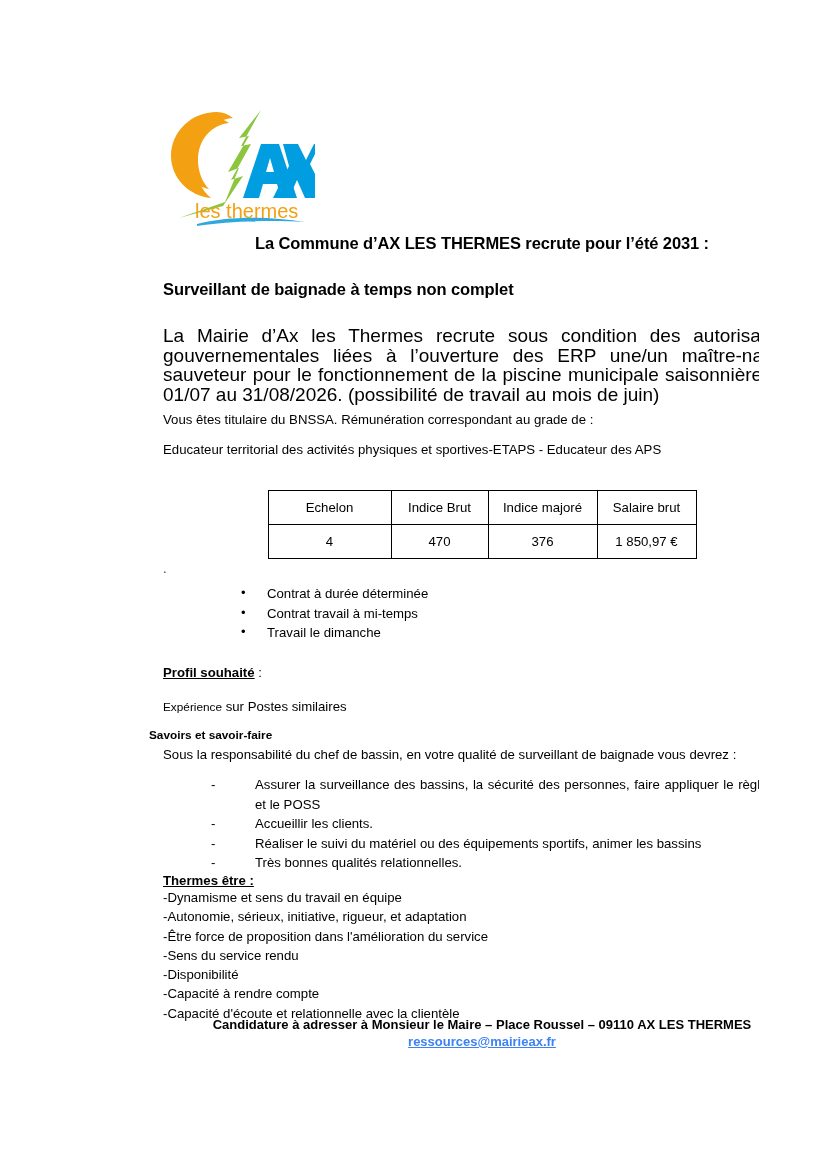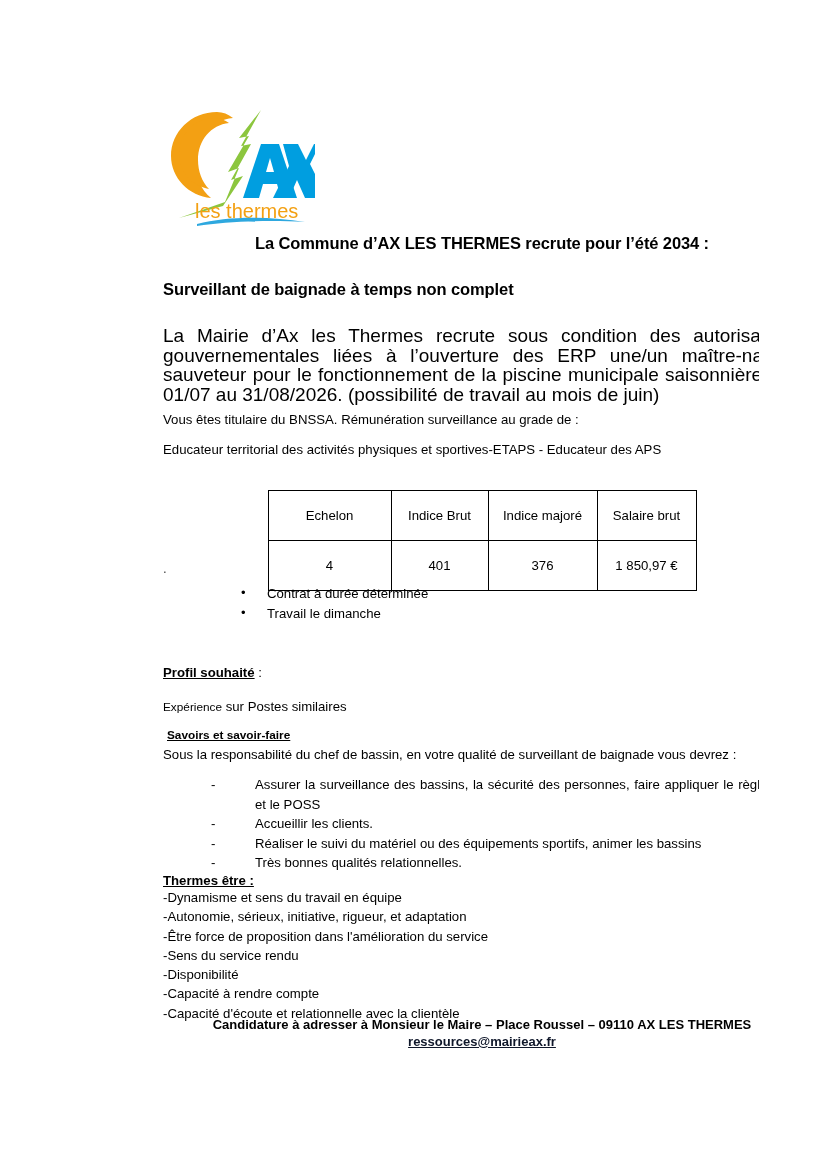--- a/index.html
+++ b/index.html
@@ -93,21 +93,21 @@
     text-align: center;
   }
   table.salary {
     border-collapse: collapse;
     margin: 0 auto;
     font-size: 13.2px;
   }
   table.salary th,
   table.salary td {
     border: 1px solid #000000;
-    padding: 16px 10px;
+    padding: 8px 10px;
     text-align: center;
     font-weight: normal;
     line-height: 17px;
     white-space: nowrap;
   }
   table.salary th.col-echelon,
   table.salary td.col-echelon { min-width: 102px; }
   table.salary th.col-brut,
   table.salary td.col-brut { min-width: 76px; }
   table.salary th.col-majore,
@@ -166,25 +166,24 @@
     top: 683px;
     font-size: 13.2px;
     line-height: 19px;
     text-align: center;
   }
   .line-experience .small {
     font-size: 11.8px;
   }
   .hdr-savoirs {
     position: absolute;
-    left: 100px;
+    left: 82px;
     top: 713px;
     font-size: 11.8px;
     font-weight: bold;
-    text-decoration: underline;
     line-height: 16px;
   }
   .line-responsabilite {
     position: absolute;
     left: 96px;
     top: 731px;
     width: 638px;
     font-size: 13.2px;
     line-height: 19px;
   }
@@ -249,21 +248,21 @@
     position: absolute;
     left: 96px;
     top: 1018px;
     width: 638px;
     text-align: center;
     font-size: 13px;
     font-weight: bold;
     line-height: 19px;
   }
   .footer-email a {
-    color: #0f172a;
+    color: #3b82f6;
     text-decoration: underline;
   }
 </style>
 </head>
 <body>
 
 <div class="page">
 
   <div class="logo-block">
     <svg width="150" height="120" viewBox="0 0 150 120" xmlns="http://www.w3.org/2000/svg">
@@ -283,53 +282,54 @@
 
         <path d="M118 38 L133 38 L141 54 L149 38 L150 38 L150 48 L145 58 L150 68 L150 92 L140 92 L132 74 L124 92 L108 92 L124 60 Z"></path>
       </g>
 
       <text x="30" y="112" font-family="'Liberation Sans', sans-serif" font-size="20" fill="#F3A013">les thermes</text>
 
       <path d="M32 118 C62 110 104 110 140 116 C106 114 64 115 32 120 Z" fill="#2EA8DF"></path>
     </svg>
   </div>
 
-  <div class="title-main">La Commune d’AX LES THERMES recrute pour l’été 2034 :</div>
+  <div class="title-main">La Commune d’AX LES THERMES recrute pour l’été 2031 :</div>
   <div class="title-sub">Surveillant de baignade à temps non complet</div>
 
   <div class="para-intro">La Mairie d’Ax les Thermes recrute sous condition des autorisations gouvernementales liées à l’ouverture des ERP une/un maître-nageur sauveteur pour le fonctionnement de la piscine municipale saisonnière : du 01/07 au 31/08/2026. (possibilité de travail au mois de juin)</div>
 
-  <div class="line-bnssa">Vous êtes titulaire du BNSSA. Rémunération surveillance au grade de :</div>
+  <div class="line-bnssa">Vous êtes titulaire du BNSSA. Rémunération correspondant au grade de :</div>
   <div class="line-grade">Educateur territorial des activités physiques et sportives-ETAPS - Educateur des APS</div>
 
   <div class="salary-table-wrap">
     <table class="salary">
       <thead>
         <tr>
           <th class="col-echelon">Echelon</th>
           <th class="col-brut">Indice Brut</th>
           <th class="col-majore">Indice majoré</th>
           <th class="col-salaire">Salaire brut</th>
         </tr>
       </thead>
       <tbody>
         <tr>
           <td class="col-echelon">4</td>
-          <td class="col-brut">401</td>
+          <td class="col-brut">470</td>
           <td class="col-majore">376</td>
           <td class="col-salaire">1 850,97 €</td>
         </tr>
       </tbody>
     </table>
   </div>
 
   <div class="stray-dot">.</div>
 
   <ul class="bullets">
     <li>Contrat à durée déterminée</li>
+    <li>Contrat travail à mi-temps</li>
     <li>Travail le dimanche</li>
   </ul>
 
   <div class="hdr-profil">
     <span class="u">Profil souhaité</span><span> :</span>
   </div>
 
   <div class="line-experience">
     <span class="small">Expérience</span><span> sur Postes similaires</span>
   </div>

